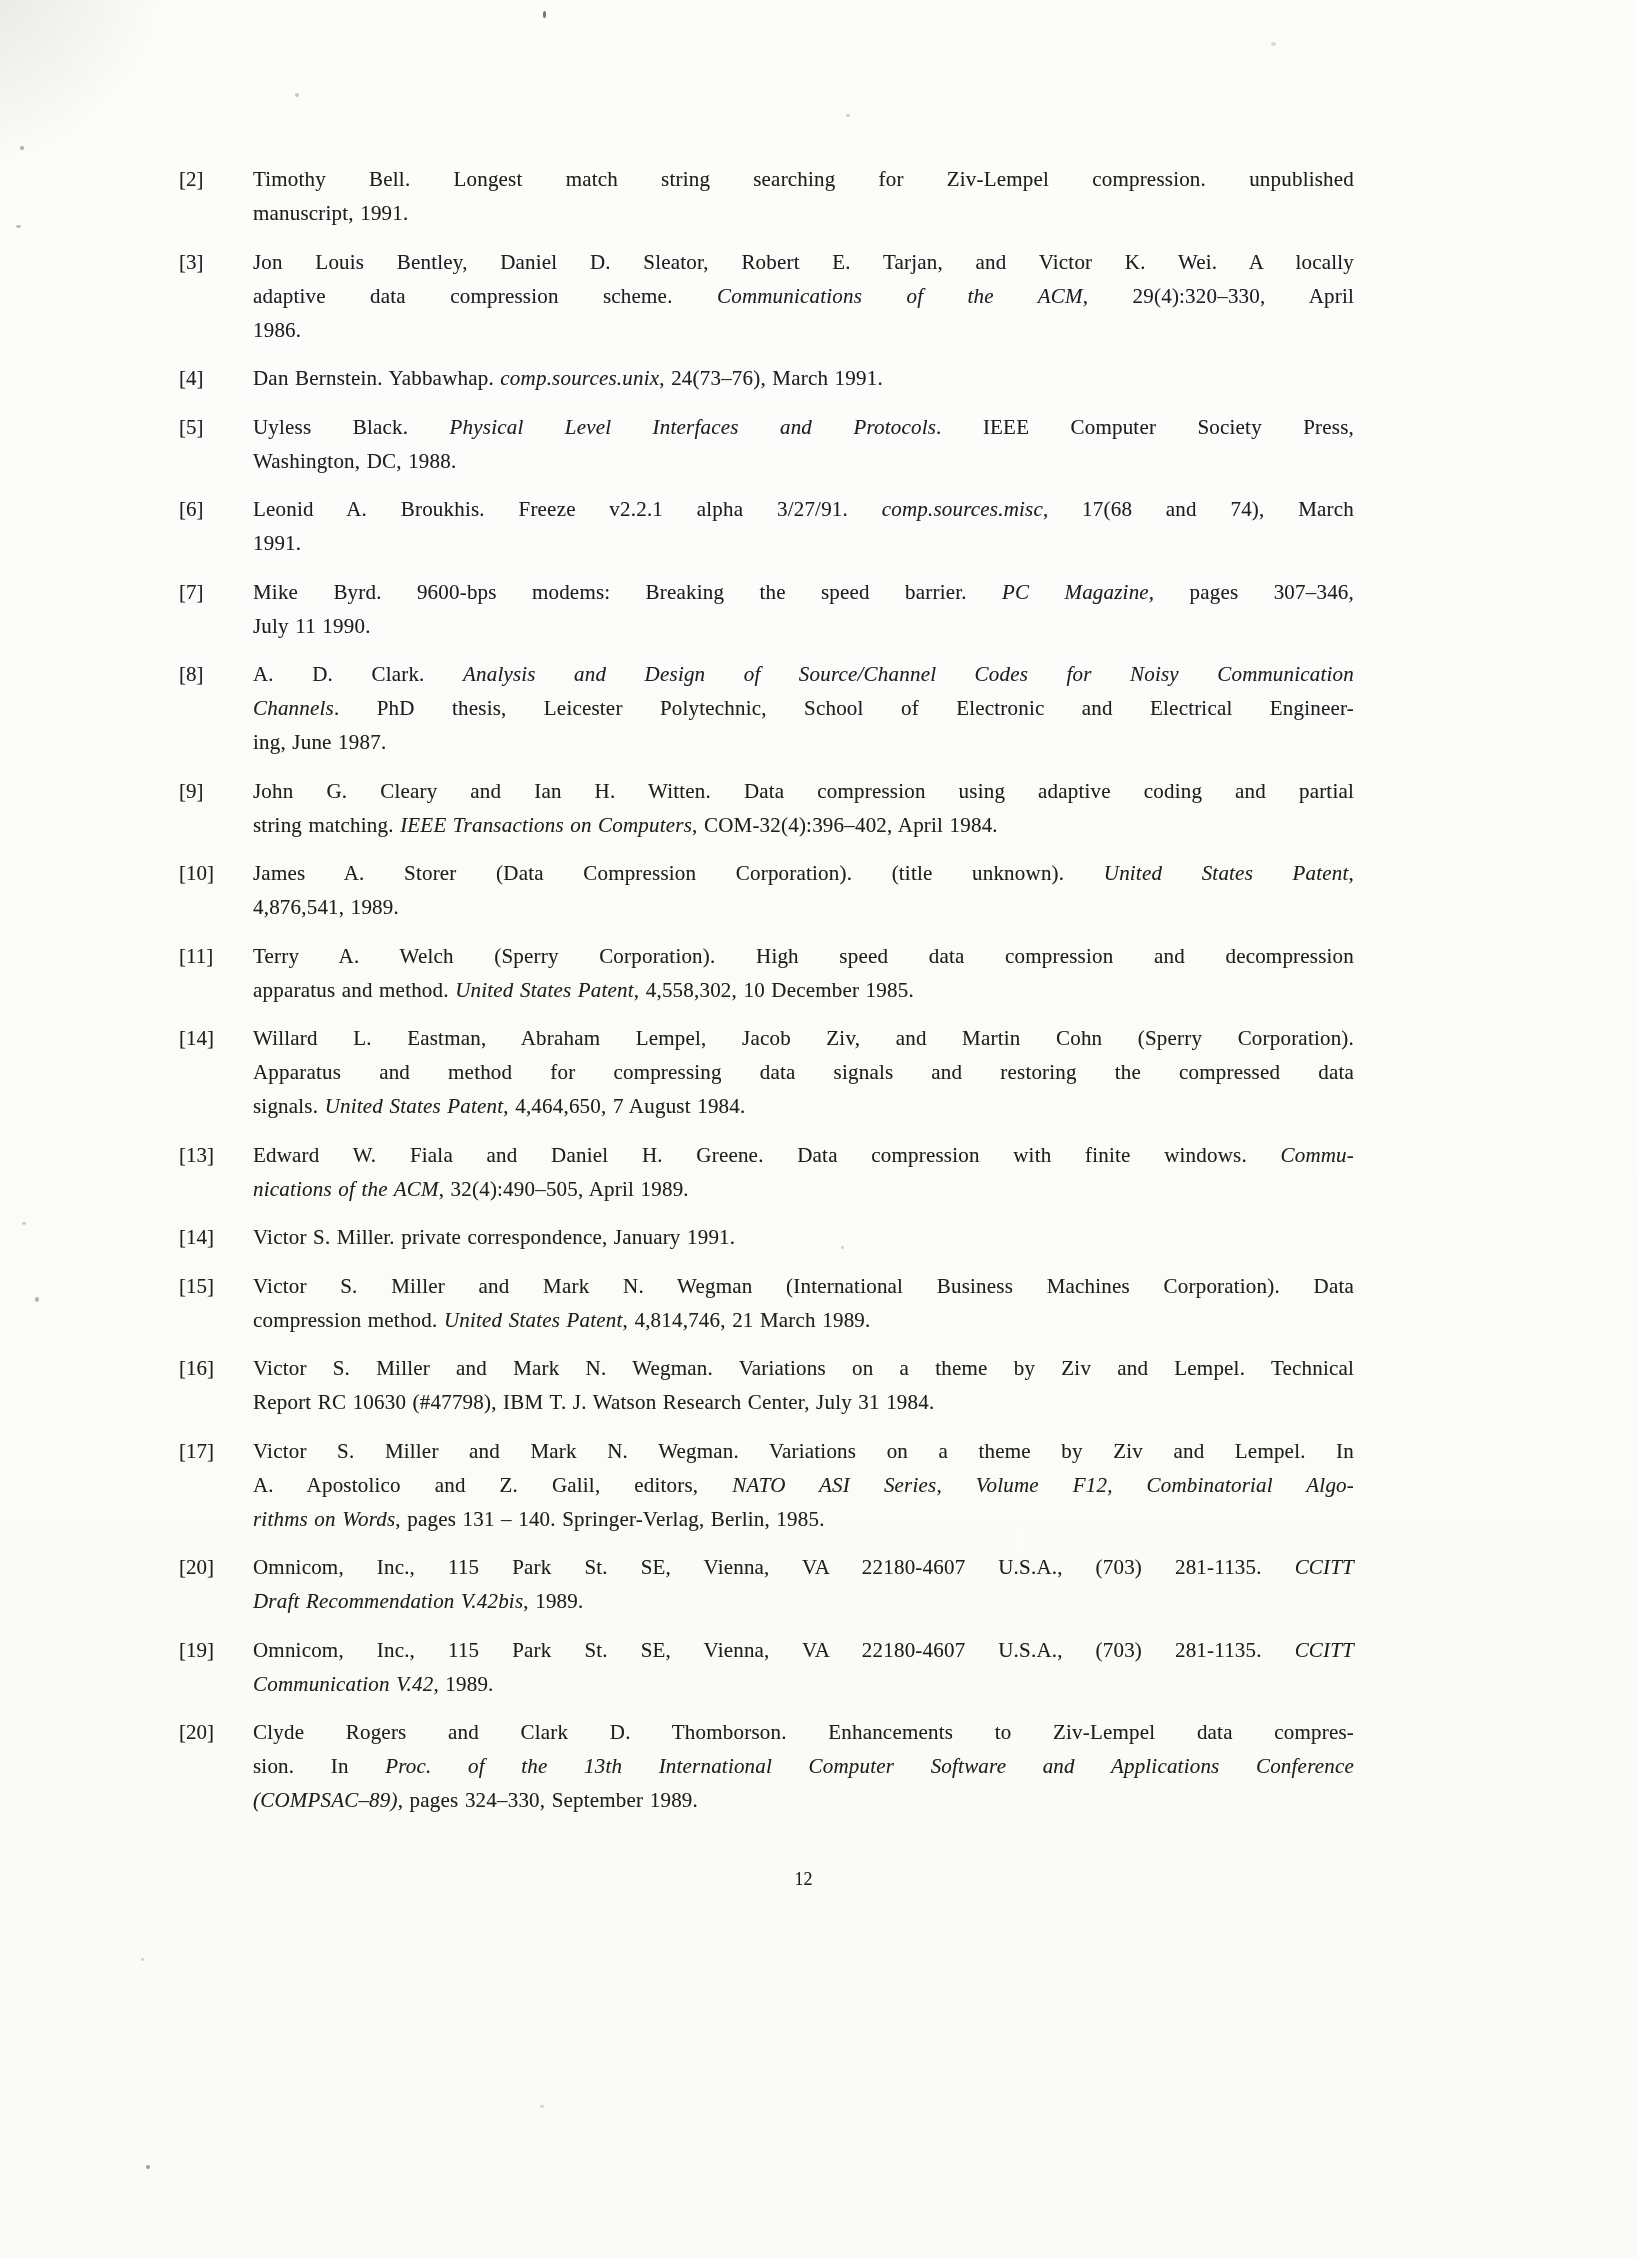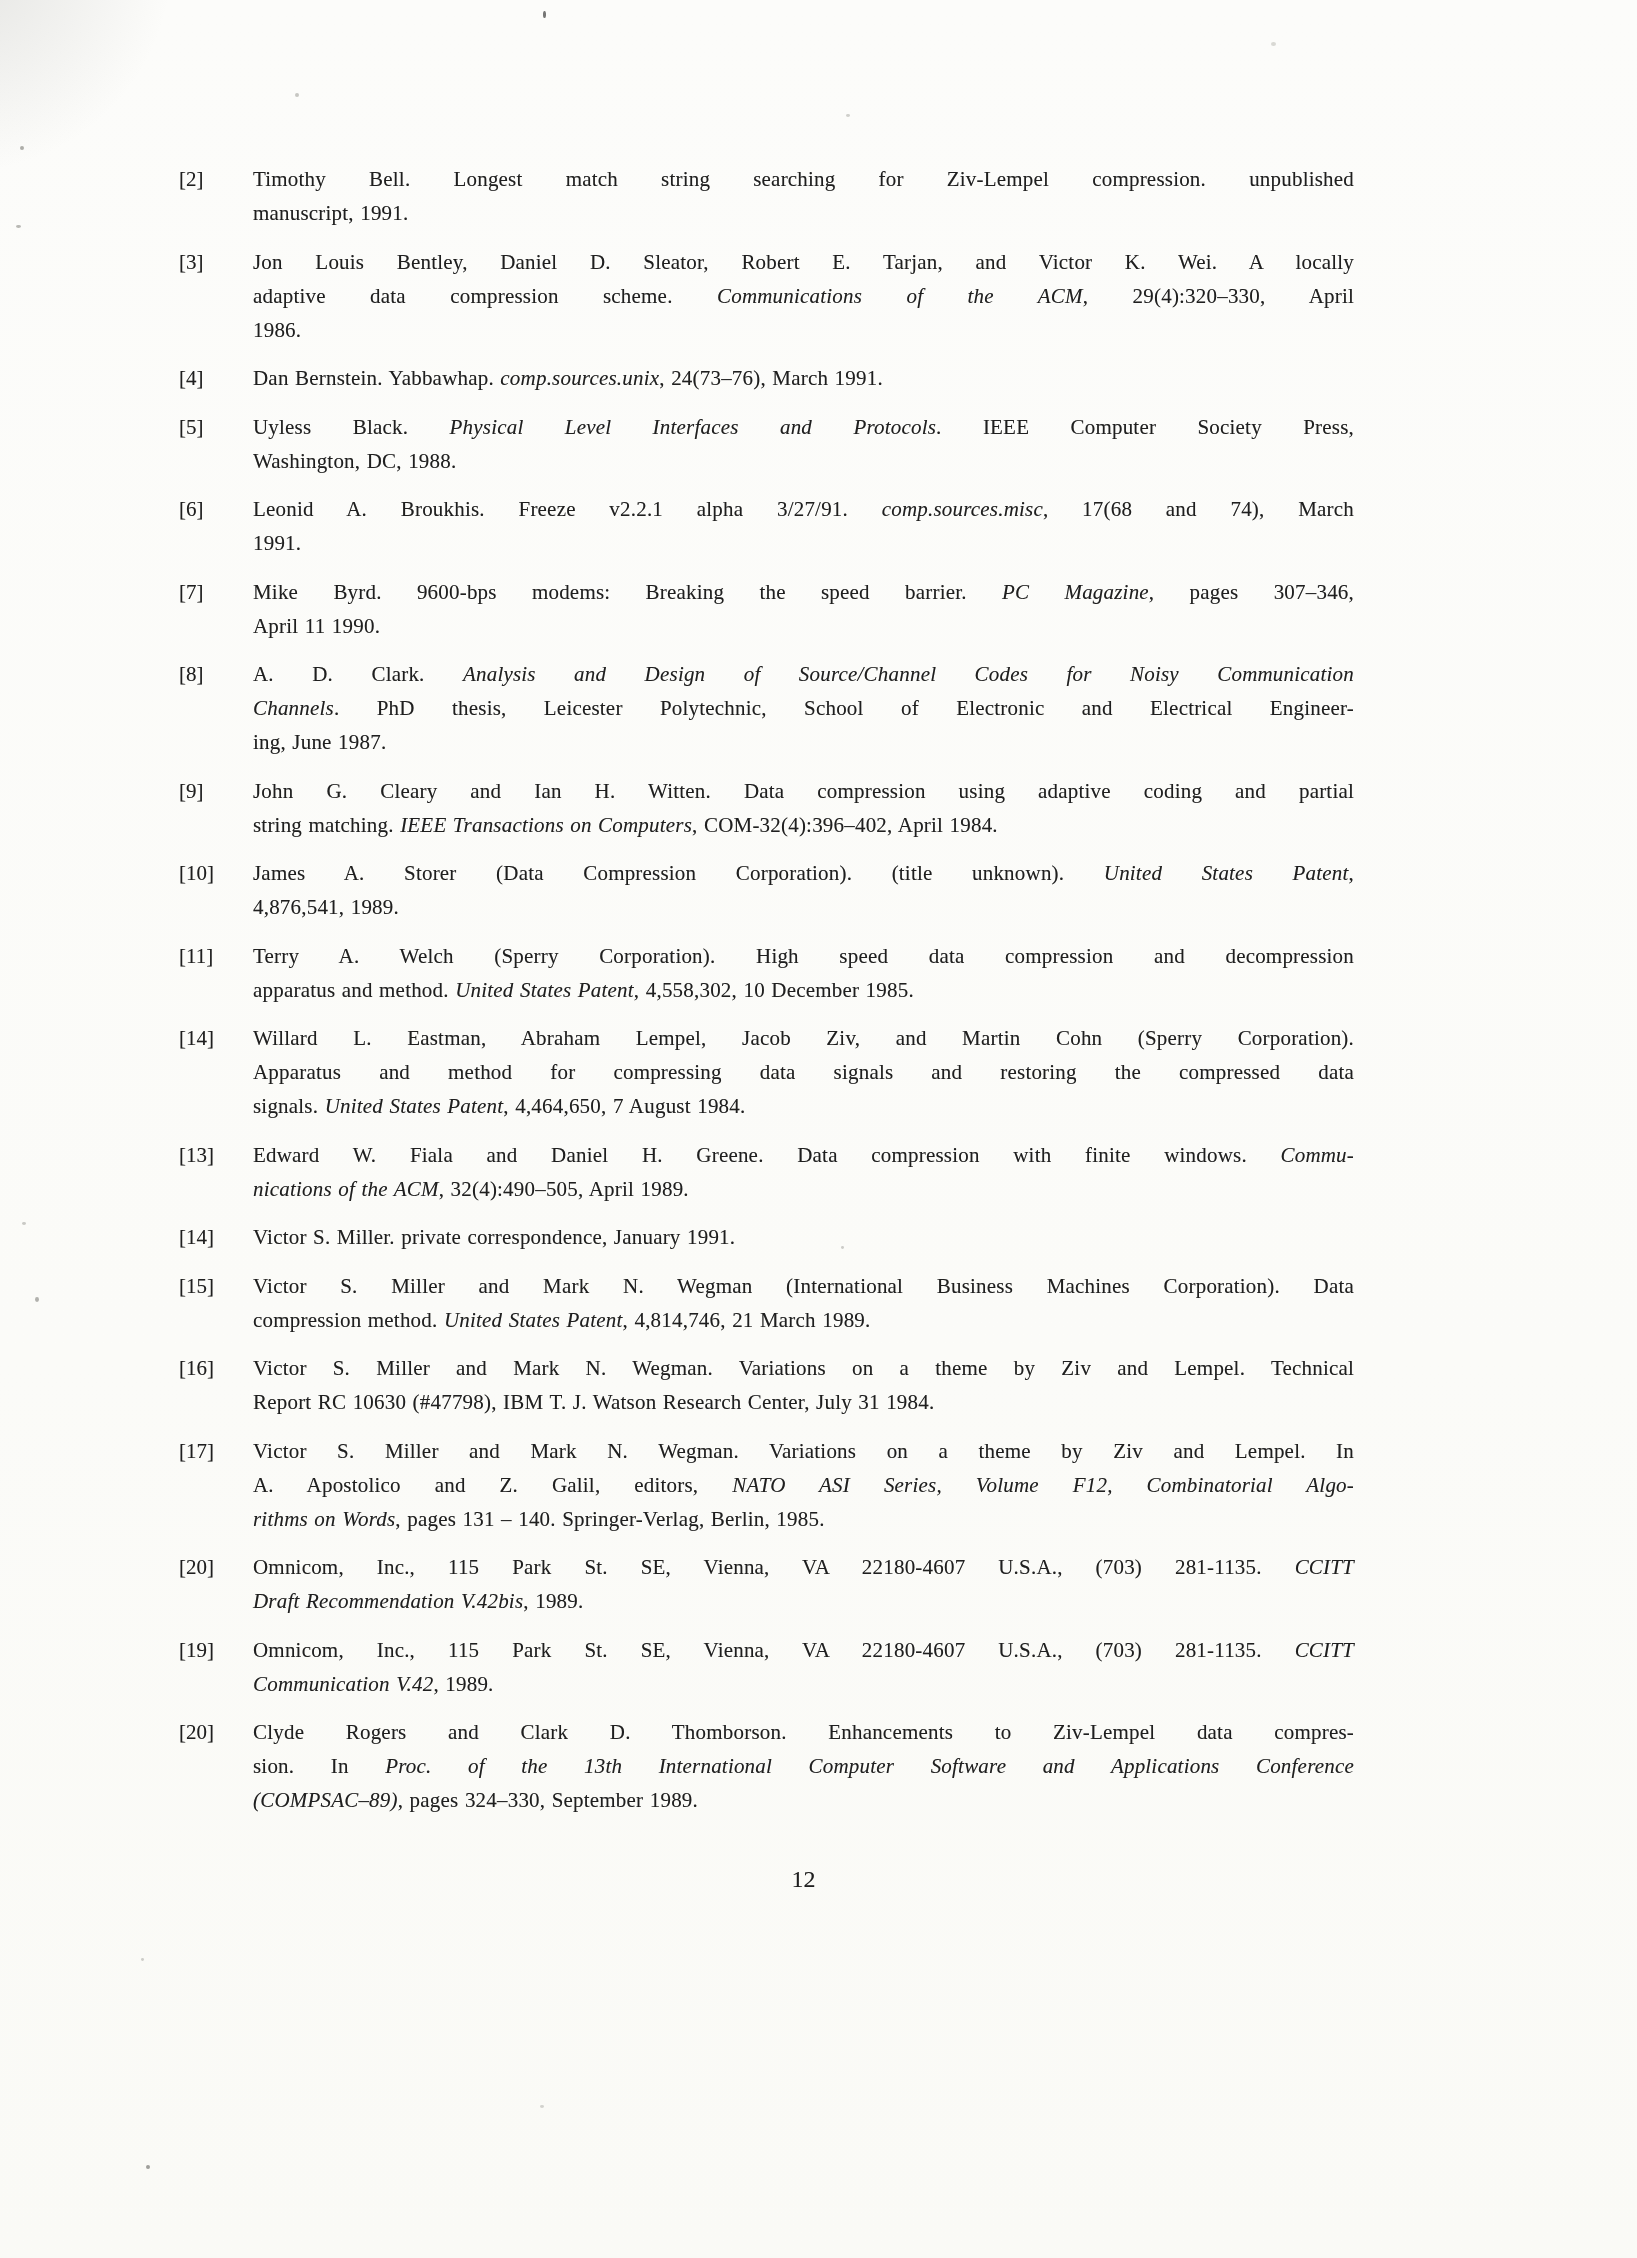--- a/index.html
+++ b/index.html
@@ -54,21 +54,21 @@
     text-align: left;
     text-align-last: left;
   }
   .ref-line i { font-style: italic; text-align: right; }
   .page-number {
     position: absolute;
     top: 1862px;
     left: 253px;
     width: 1101px;
     text-align: center;
-    font-size: 24px;
+    font-size: 18px;
     line-height: 34px;
   }
   .speck {
     position: absolute;
     border-radius: 50%;
     pointer-events: none;
   }
 </style>
 </head>
 <body>
@@ -113,21 +113,21 @@
     <div class="ref-body">
           <div class="ref-line"><span>Leonid A. Broukhis. Freeze v2.2.1 alpha 3/27/91. </span><i>comp.sources.misc</i><span>, 17(68 and 74), March</span></div>
           <div class="ref-line"><span>1991.</span></div>
         </div>
   </div>
 
   <div class="ref">
     <div class="ref-label">[7]</div>
     <div class="ref-body">
           <div class="ref-line"><span>Mike Byrd. 9600-bps modems: Breaking the speed barrier. </span><i>PC Magazine</i><span>, pages 307–346,</span></div>
-          <div class="ref-line"><span>April 11 1990.</span></div>
+          <div class="ref-line"><span>July 11 1990.</span></div>
         </div>
   </div>
 
   <div class="ref">
     <div class="ref-label">[8]</div>
     <div class="ref-body">
           <div class="ref-line"><span>A. D. Clark. </span><i>Analysis and Design of Source/Channel Codes for Noisy Communication</i></div>
           <div class="ref-line"><i>Channels</i><span>. PhD thesis, Leicester Polytechnic, School of Electronic and Electrical Engineer-</span></div>
           <div class="ref-line"><span>ing, June 1987.</span></div>
         </div>

